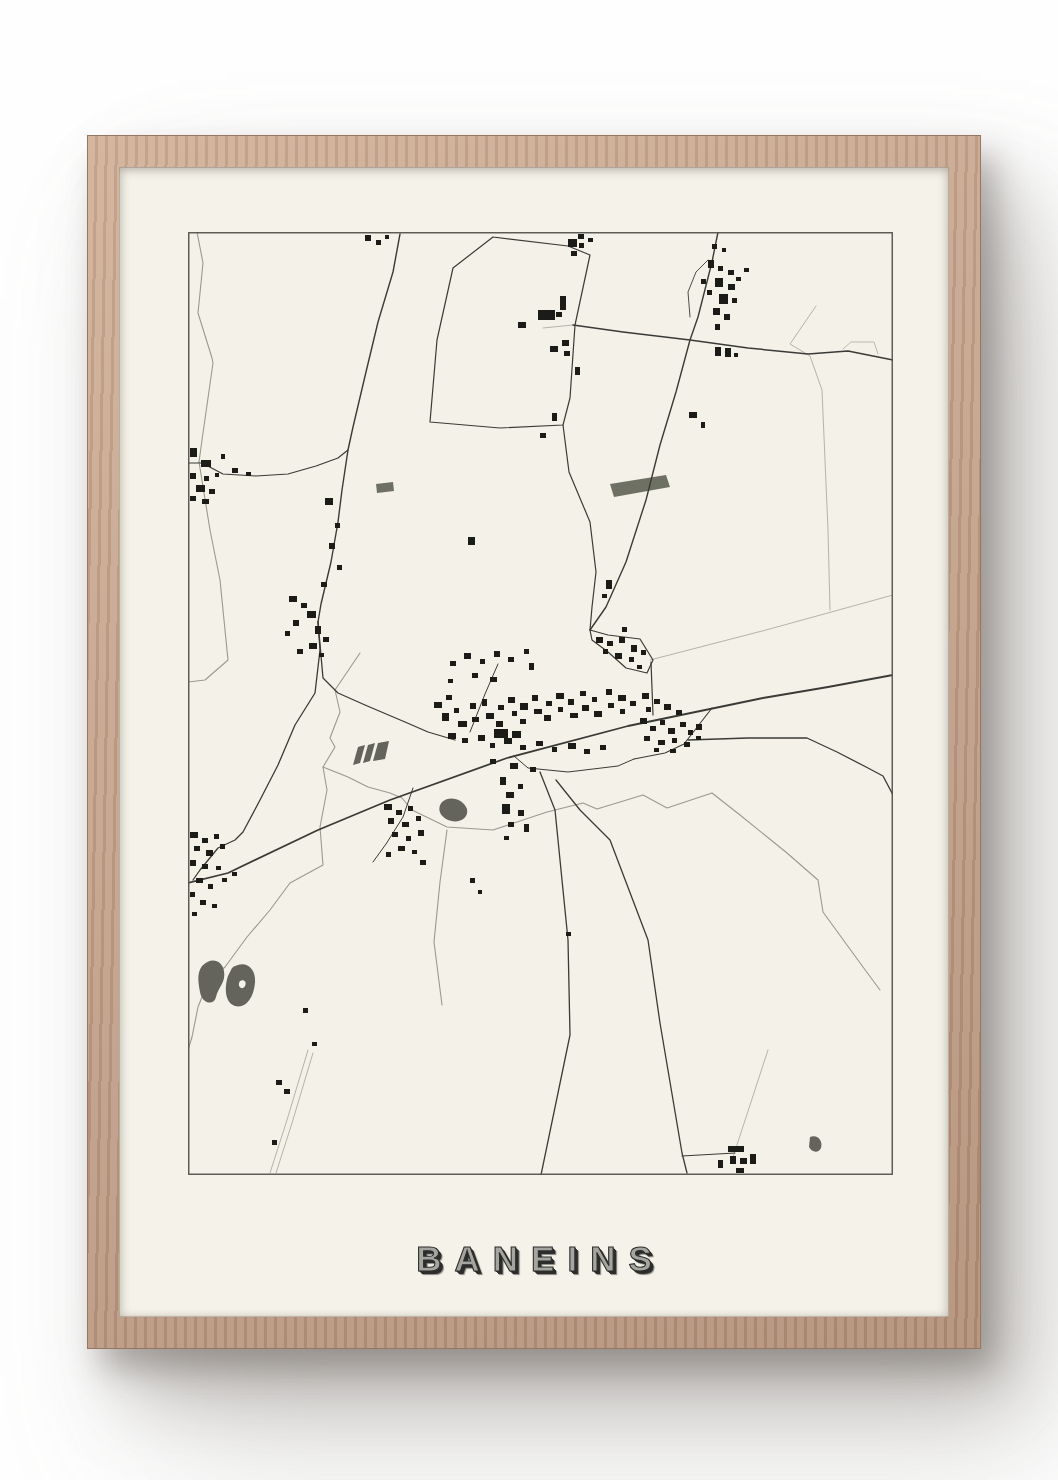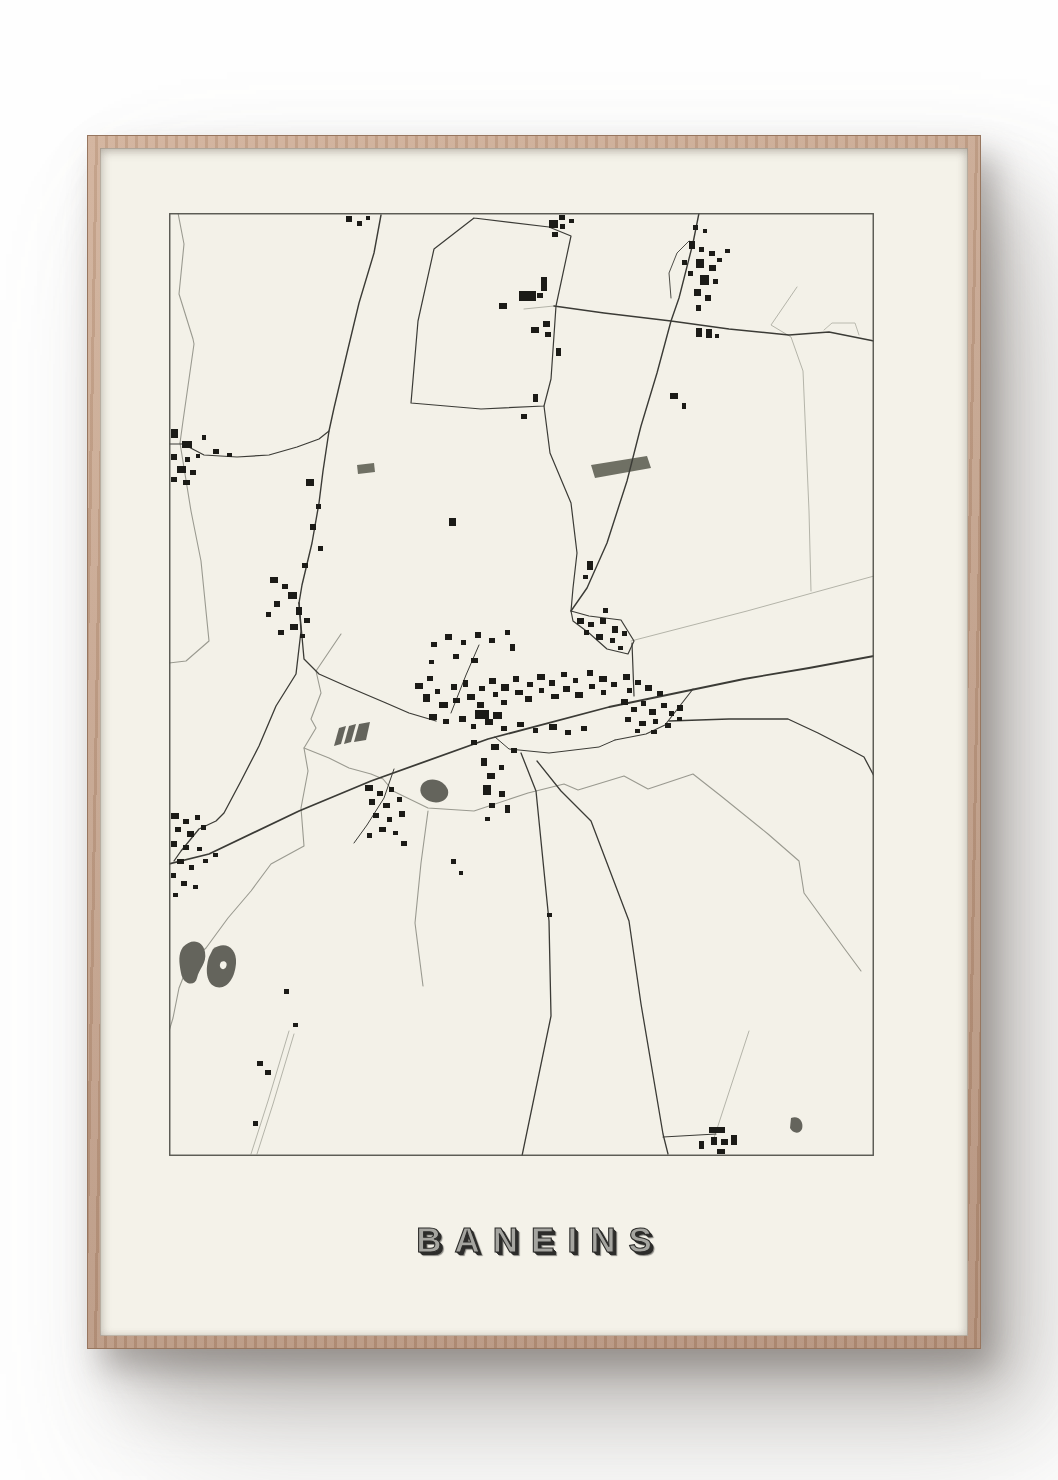--- a/index.html
+++ b/index.html
@@ -3,21 +3,21 @@
 <meta charset="utf-8">
 <style>
   html,body{margin:0;padding:0;}
   body{
     width:1058px;height:1480px;position:relative;overflow:hidden;
     background:#fefefe;
     font-family:"Liberation Sans", sans-serif;
   }
   .poster-frame{
     position:absolute;left:88px;top:136px;width:892px;height:1212px;
-    box-sizing:border-box;padding:12px;
+    box-sizing:border-box;padding:31px;
     background:
       repeating-linear-gradient(91deg, rgba(255,255,255,.10) 0 7px, rgba(110,75,50,.10) 7px 10px),
       linear-gradient(155deg,#cfae96 0%,#c2a089 40%,#b08c75 100%);
     box-shadow:
       0 0 0 1px #97765f,
       14px 20px 30px rgba(95,88,82,.40),
       34px 48px 70px rgba(120,113,107,.38),
       70px 95px 140px rgba(150,145,140,.30);
   }
   .poster-mat{

